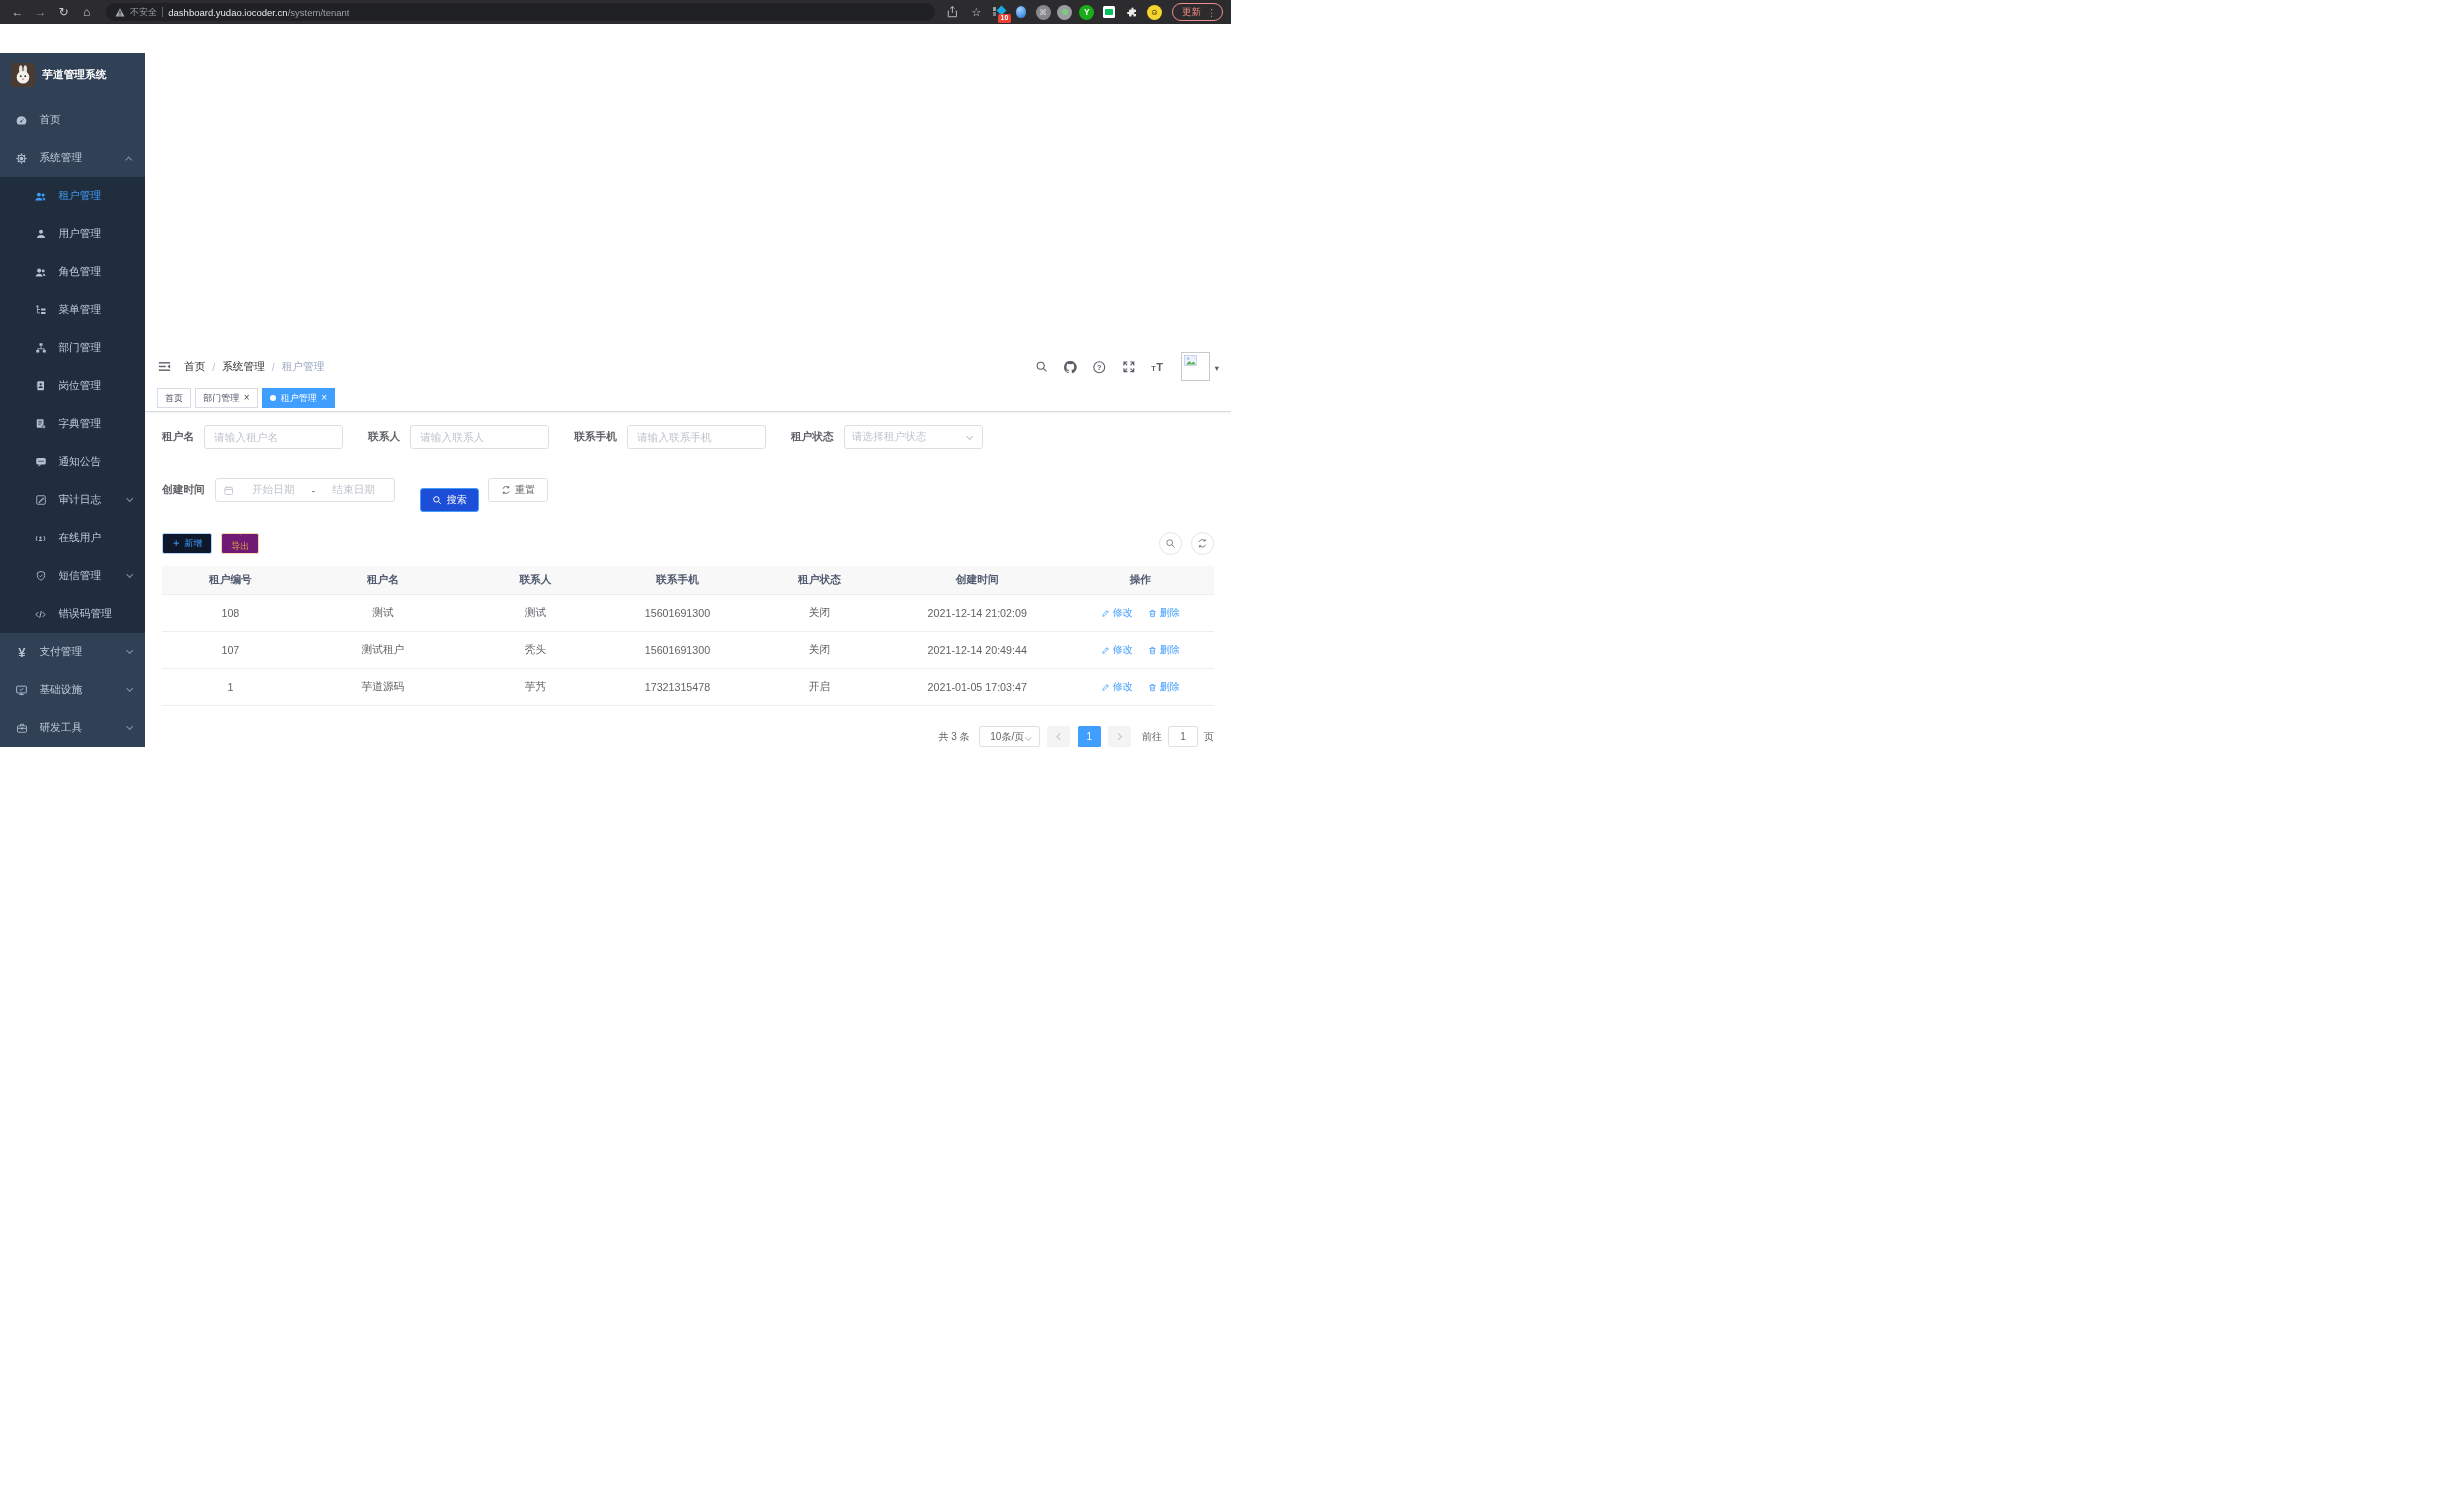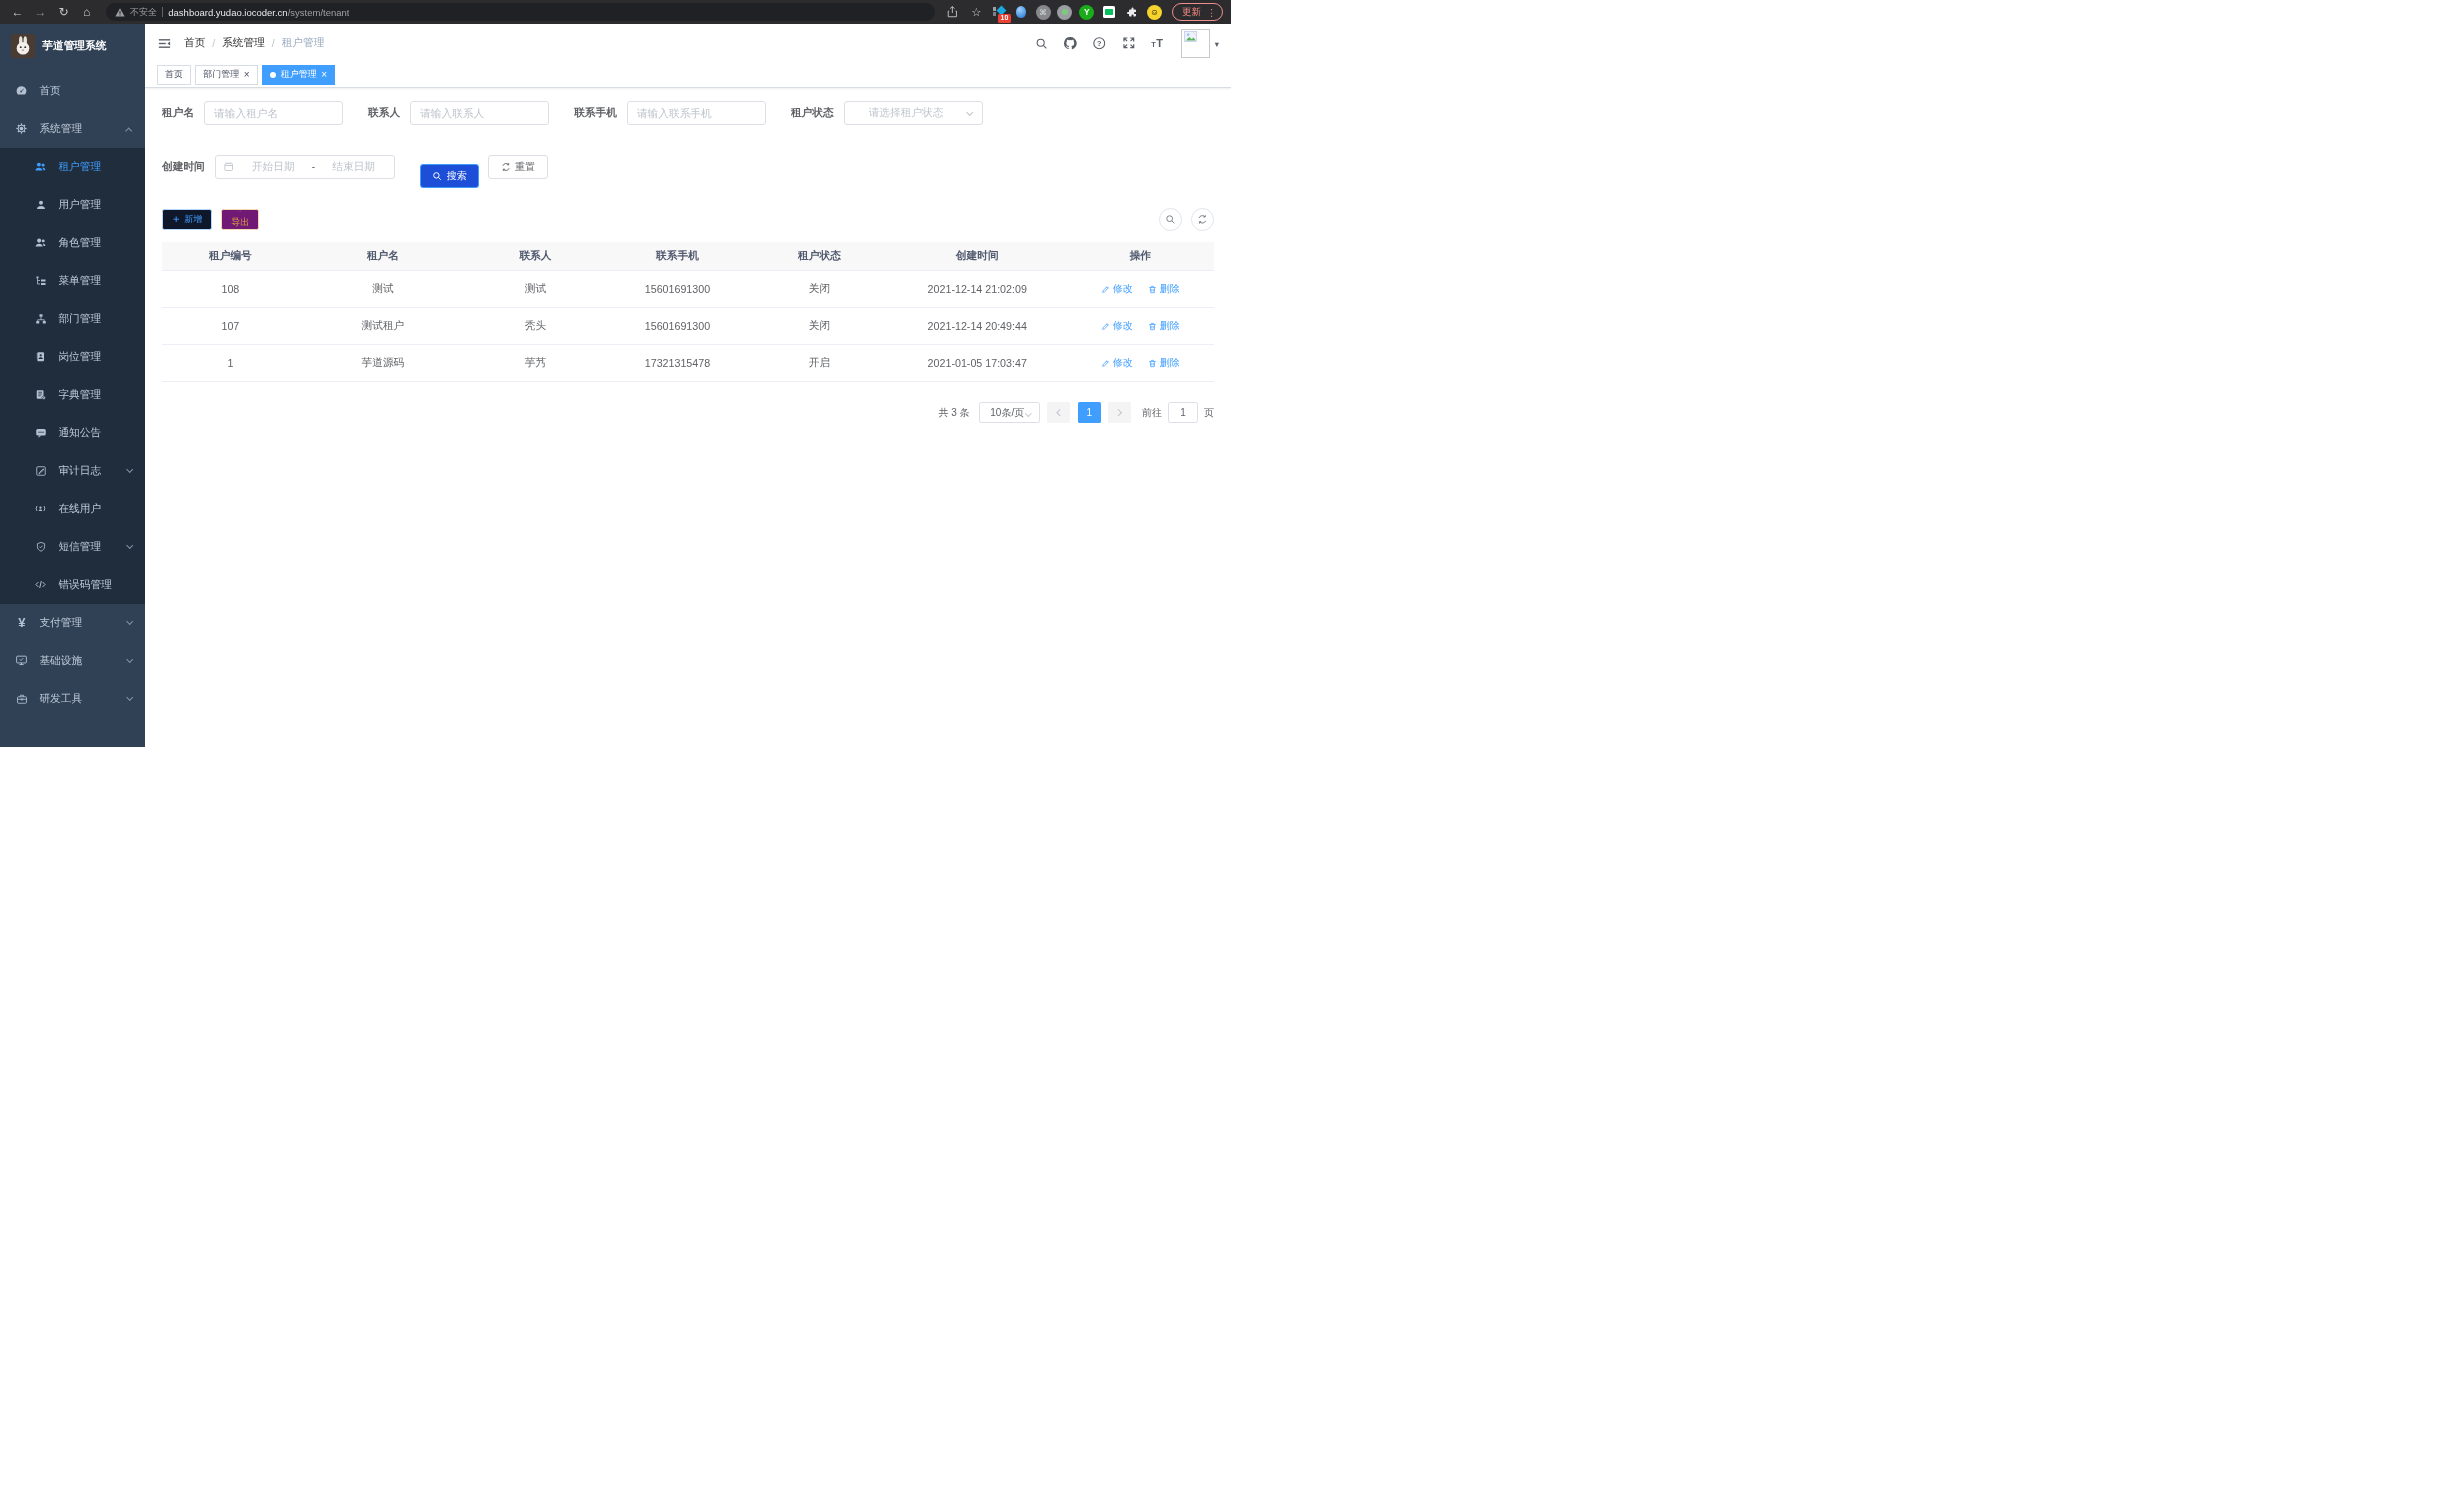--- a/index.html
+++ b/index.html
@@ -42,21 +42,21 @@
   .green-dot { width:6.9px; height:6.9px; border-radius:50%; background:#7ecb7e; }
   .circle-green { background:#1aad19; color:#fff; font-weight:bold; font-size:8.4px; }
   .chat-sq { width:12px; height:12px; border-radius:1.5px; background:#fff; display:flex;
     align-items:center; justify-content:center; }
   .chat-in { width:7.6px; height:6px; background:#07c160; border-radius:0.8px; }
   .puzzle { color:#ececec; }
   .smiley { background:#f6d32d; }
   .smiley .face { font-size:8.4px; }
 
   
-  .app { flex:1; display:flex; min-height:0; }
+  .app { flex:1; display:flex; min-height:0;align-items:flex-end; }
 
   
   .sidebar { width:145px; flex:0 0 auto; background:#304156; color:#bfcbd9;
     display:flex; flex-direction:column; overflow:hidden; }
   .logo-row { height:43px; display:flex; align-items:center; padding:0 10.7px; gap:7.6px;
     cursor:pointer; flex:0 0 auto; }
   .logo-img { width:24px; height:24px; flex:0 0 auto; }
   .app-title { color:#fff; font-size:10.7px; font-weight:bold; white-space:nowrap; }
   .menu { list-style:none; padding-top:4.6px; }
   .mi { height:38px; display:flex; align-items:center; padding:0 13.7px 0 15px; gap:10.7px;
@@ -100,21 +100,21 @@
 
   
   .form-row { display:flex; align-items:center; margin-bottom:20px; font-size:10.7px; }
   .form-item { display:flex; align-items:center; margin-right:25px; }
   .form-label { font-weight:bold; color:#606266; margin-right:10px; white-space:nowrap; }
   .ipt { height:24px; border:0.8px solid #dcdfe6; border-radius:3px; padding:0 9px;
     font-size:10.7px; color:#606266; width:139px; outline:none;
     font-family:"Liberation Sans","DejaVu Sans",sans-serif; }
   .ipt::placeholder { color:#bfc4cc; }
   .select-box { width:139px; height:24px; border:0.8px solid #dcdfe6; border-radius:3px;
-    display:flex; align-items:center; padding:0 24px; cursor:pointer; position:relative; }
+    display:flex; align-items:center; padding:0 7px; cursor:pointer; position:relative; }
   .select-ph { color:#bfc4cc; font-size:10.7px; }
   .select-box .chev2 { position:absolute; right:9px; top:8.4px; width:5.3px; height:5.3px;
     border-right:1.1px solid #c0c4cc; border-bottom:1.1px solid #c0c4cc; transform:rotate(45deg); }
   .date-range { width:180px; height:24px; border:0.8px solid #dcdfe6; border-radius:3px;
     display:flex; align-items:center; padding:0 7.6px; gap:6px; cursor:pointer; }
   .date-ph { color:#bfc4cc; font-size:10.7px; flex:1; text-align:center; }
   .date-sep { color:#606266; font-size:10px; }
   .btn { height:24px; border-radius:3px; font-size:10px; padding:0 11.4px; display:inline-flex;
     align-items:center; gap:4.6px; cursor:pointer; border:0.8px solid #dcdfe6; background:#fff;
     color:#606266; white-space:nowrap; }

